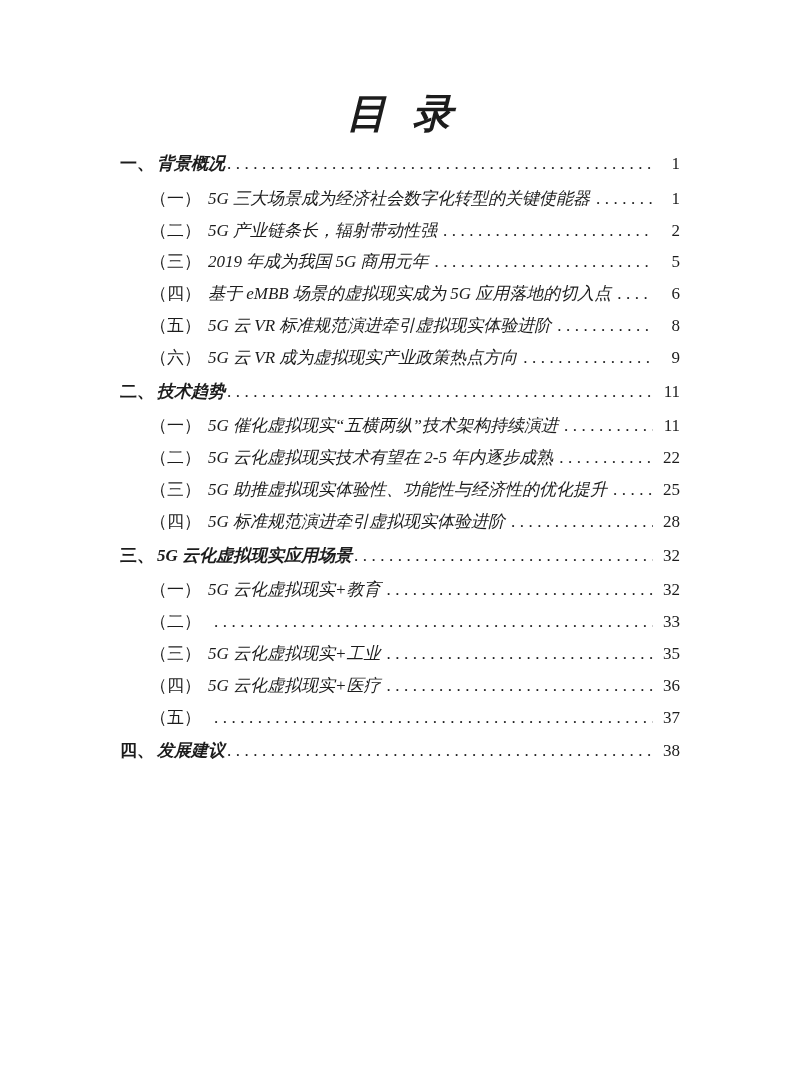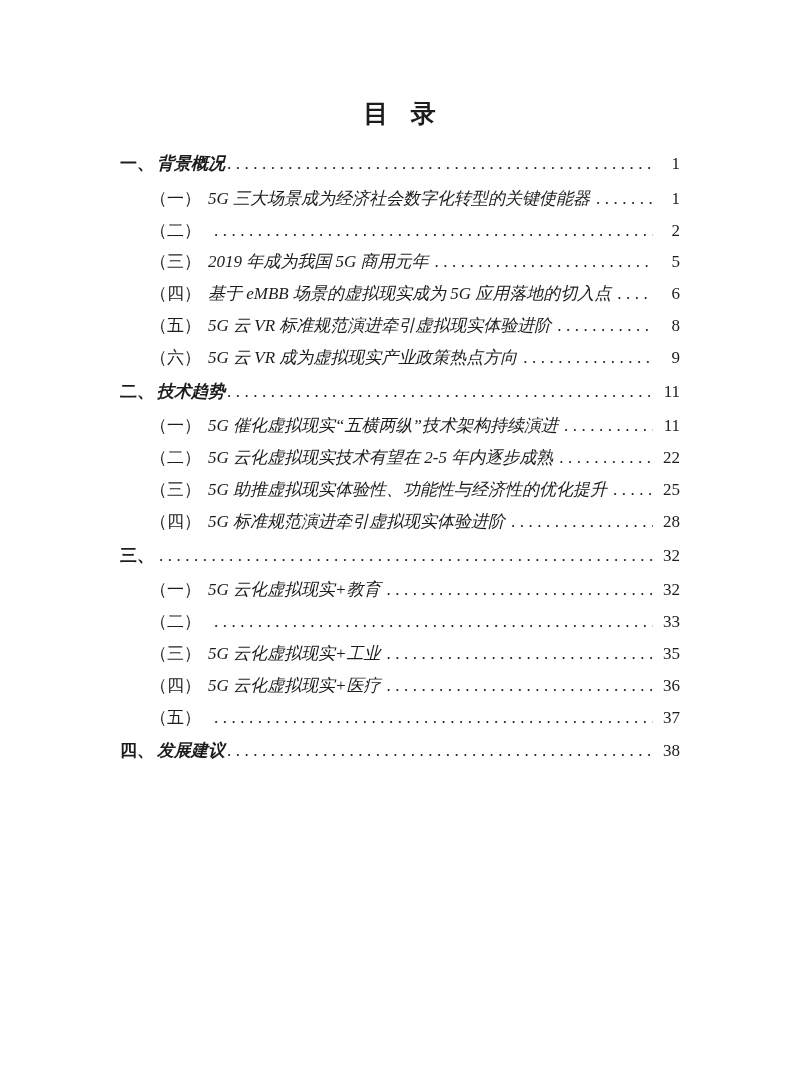--- a/index.html
+++ b/index.html
@@ -14,25 +14,26 @@
     box-sizing: border-box;
     background: #ffffff;
     padding: 93px 120px 0 120px;
     font-family: "Liberation Serif", "DejaVu Serif", serif;
     color: #1c1c1c;
     overflow: hidden;
   }
   .doc-title {
     margin: 0 0 13px 0;
     text-align: center;
-    font-size: 25px;
+    font-size: 40px;
     line-height: 42px;
     font-weight: bold;
     word-spacing: 14px;
     letter-spacing: 1px;
+    font-style: italic;
   }
   .toc { display: block; }
   .row {
     display: flex;
     align-items: baseline;
     line-height: 31.8px;
     font-size: 17px;
     white-space: nowrap;
   }
   .row.header {
@@ -80,20 +81,21 @@
       <span class="pg">1</span>
     </div>
     <div class="row sub">
       <span class="ord">（一）</span>
       <span class="ttl">5G 三大场景成为经济社会数字化转型的关键使能器</span>
       <span class="dots"></span>
       <span class="pg">1</span>
     </div>
     <div class="row sub">
       <span class="ord">（二）</span>
+      <span class="ttl">5G 产业链条长，辐射带动性强</span>
       <span class="dots"></span>
       <span class="pg">2</span>
     </div>
     <div class="row sub">
       <span class="ord">（三）</span>
       <span class="ttl">2019 年成为我国 5G 商用元年</span>
       <span class="dots"></span>
       <span class="pg">5</span>
     </div>
     <div class="row sub">
@@ -141,20 +143,21 @@
     </div>
     <div class="row sub">
       <span class="ord">（四）</span>
       <span class="ttl">5G 标准规范演进牵引虚拟现实体验进阶</span>
       <span class="dots"></span>
       <span class="pg">28</span>
     </div>
 
     <div class="row header">
       <span class="ord">三、</span>
+      <span class="ttl">5G 云化虚拟现实应用场景</span>
       <span class="dots"></span>
       <span class="pg">32</span>
     </div>
     <div class="row sub">
       <span class="ord">（一）</span>
       <span class="ttl">5G 云化虚拟现实+教育</span>
       <span class="dots"></span>
       <span class="pg">32</span>
     </div>
     <div class="row sub">

